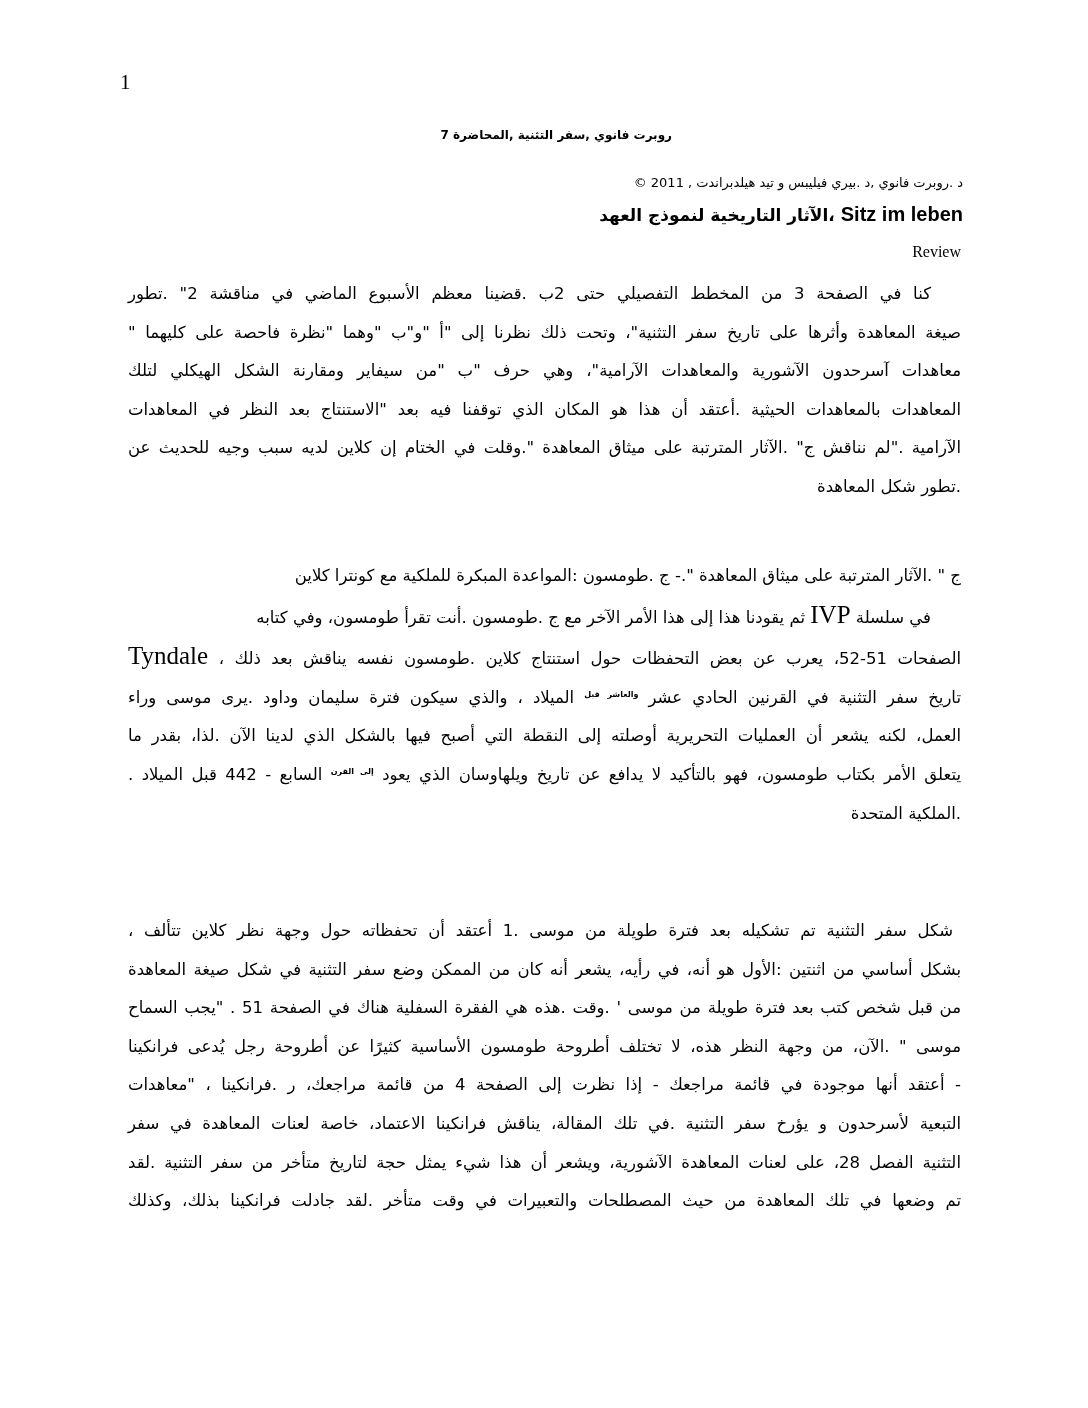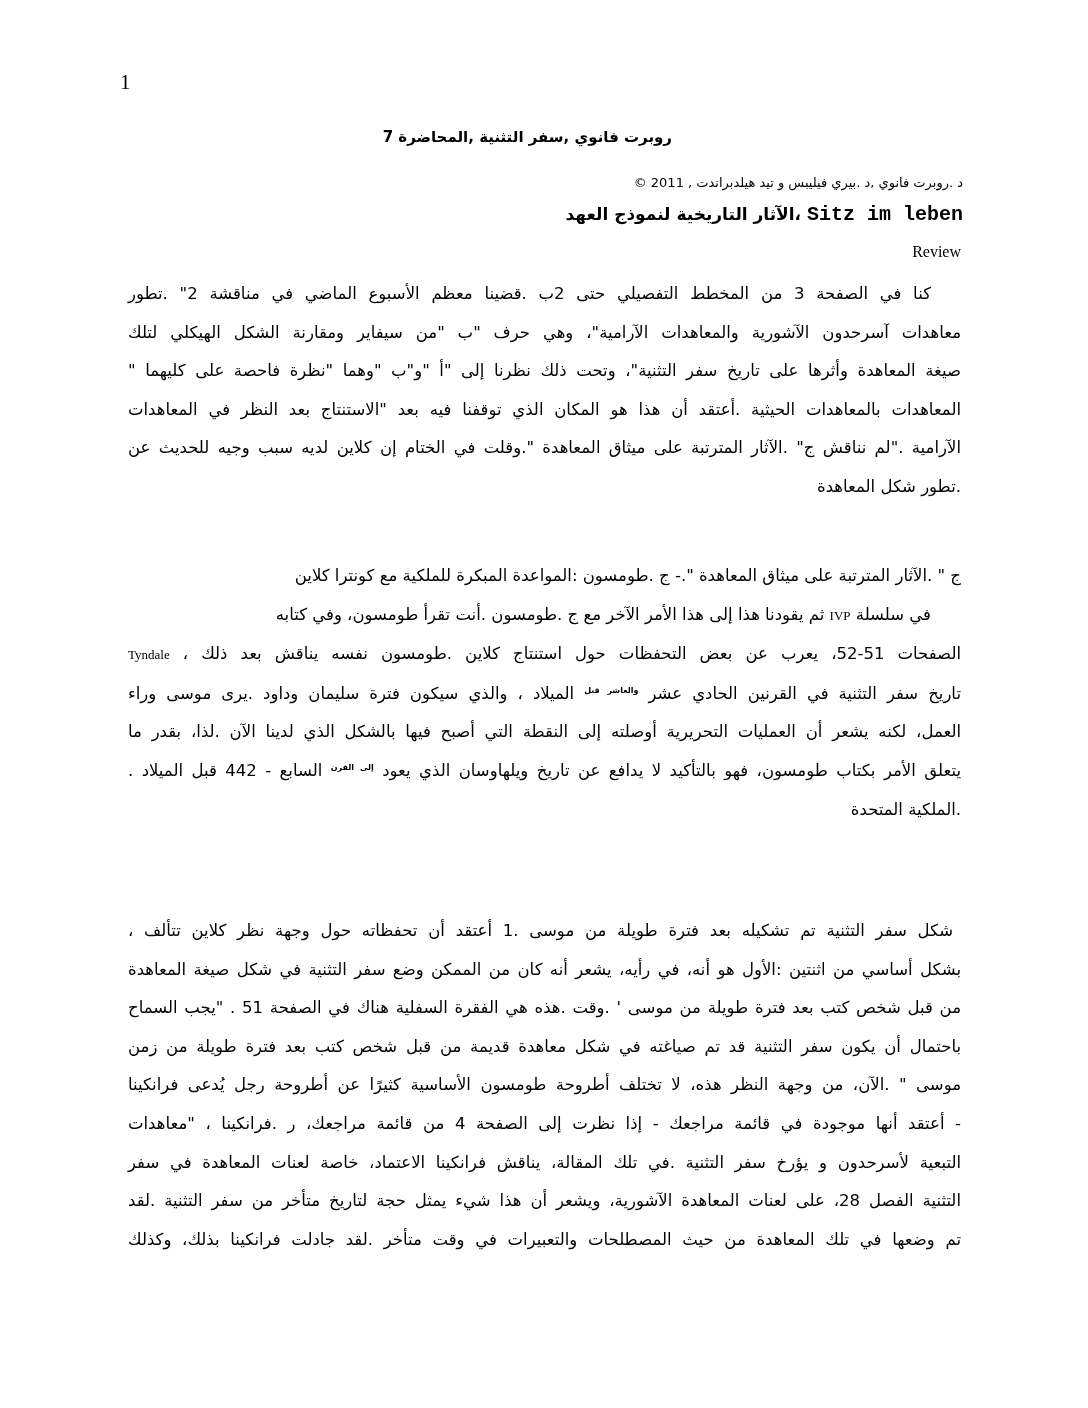--- a/index.html
+++ b/index.html
@@ -22,21 +22,21 @@
     font-family: "Liberation Serif", "DejaVu Serif", serif;
     font-size: 21px;
   }
   .title {
     position: absolute;
     right: 416px;
     top: 128px;
     direction: rtl;
     font-family: "DejaVu Sans", sans-serif;
     font-weight: bold;
-    font-size: 15px;
+    font-size: 12px;
     white-space: nowrap;
   }
   .copyright {
     position: absolute;
     right: 125px;
     top: 175px;
     direction: rtl;
     font-family: "DejaVu Sans", sans-serif;
     font-size: 13px;
     white-space: nowrap;
@@ -45,21 +45,21 @@
     position: absolute;
     right: 125px;
     top: 203px;
     direction: rtl;
     font-weight: bold;
     font-size: 17px;
     white-space: nowrap;
     font-family: "DejaVu Sans", sans-serif;
   }
   .subtitle .latin {
-    font-family: Liberation Mono, monospace;
+    font-family: Liberation Sans, sans-serif;
     font-size: 20px;
   }
   .review {
     position: absolute;
     right: 127px;
     top: 243px;
     font-family: "Liberation Serif", "DejaVu Serif", serif;
     font-size: 16px;
   }
   .para {
@@ -83,21 +83,21 @@
     text-align-last: right;
   }
   .line.indent {
     padding-right: 30px;
   }
   .line.indent-small {
     padding-right: 8px;
   }
   .latin-inline {
     font-family: "Liberation Serif", "DejaVu Serif", serif;
-    font-size: 13px;
+    font-size: 25px;
   }
   sup.tiny {
     font-size: 8px;
     vertical-align: super;
     line-height: 0;
     font-weight: bold;
   }
   #p1 { top: 275px; }
   #p2 { top: 557px; }
   #p3 { top: 912px; }
@@ -113,40 +113,39 @@
 
 <div class="subtitle">
   <span class="latin">Sitz im leben</span>
   <span>،الآثار التاريخية لنموذج العهد</span>
 </div>
 
 <div class="review">Review</div>
 
 <div class="para" id="p1">
   <span class="line indent">كنا في الصفحة 3 من المخطط التفصيلي حتى 2ب .قضينا معظم الأسبوع الماضي في مناقشة 2" .تطور</span>
+  <span class="line">صيغة المعاهدة وأثرها على تاريخ سفر التثنية"، وتحت ذلك نظرنا إلى "أ "و"ب "وهما "نظرة فاحصة على كليهما "</span>
   <span class="line">معاهدات آسرحدون الآشورية والمعاهدات الآرامية"، وهي حرف "ب "من سيفاير ومقارنة الشكل الهيكلي لتلك</span>
-  <span class="line">صيغة المعاهدة وأثرها على تاريخ سفر التثنية"، وتحت ذلك نظرنا إلى "أ "و"ب "وهما "نظرة فاحصة على كليهما "</span>
   <span class="line">المعاهدات بالمعاهدات الحيثية .أعتقد أن هذا هو المكان الذي توقفنا فيه بعد "الاستنتاج بعد النظر في المعاهدات</span>
   <span class="line">الآرامية ."لم نناقش ج" .الآثار المترتبة على ميثاق المعاهدة ".وقلت في الختام إن كلاين لديه سبب وجيه للحديث عن</span>
   <span class="line last">.تطور شكل المعاهدة</span>
 </div>
 
 <div class="para" id="p2">
   <span class="line last">ج " .الآثار المترتبة على ميثاق المعاهدة ".- ج .طومسون :المواعدة المبكرة للملكية مع كونترا كلاين</span>
   <span class="line last indent"><span>في سلسلة </span><span class="latin-inline">IVP</span><span> ثم يقودنا هذا إلى هذا الأمر الآخر مع ج .طومسون .أنت تقرأ طومسون، وفي كتابه</span></span>
   <span class="line"><span>الصفحات 51-52، يعرب عن بعض التحفظات حول استنتاج كلاين .طومسون نفسه يناقش بعد ذلك ،</span> <span class="latin-inline">Tyndale</span></span>
   <span class="line"><span>تاريخ سفر التثنية في القرنين الحادي عشر </span><sup class="tiny">والعاشر قبل</sup><span> الميلاد ، والذي سيكون فترة سليمان وداود .يرى موسى وراء</span></span>
   <span class="line">العمل، لكنه يشعر أن العمليات التحريرية أوصلته إلى النقطة التي أصبح فيها بالشكل الذي لدينا الآن .لذا، بقدر ما</span>
   <span class="line"><span>يتعلق الأمر بكتاب طومسون، فهو بالتأكيد لا يدافع عن تاريخ ويلهاوسان الذي يعود </span><sup class="tiny">إلى القرن</sup><span> السابع - 442 قبل الميلاد .</span></span>
   <span class="line last">.الملكية المتحدة</span>
 </div>
 
 <div class="para" id="p3">
   <span class="line indent-small">شكل سفر التثنية تم تشكيله بعد فترة طويلة من موسى .1        أعتقد أن تحفظاته حول وجهة نظر كلاين تتألف ،</span>
   <span class="line">بشكل أساسي من اثنتين :الأول هو أنه، في رأيه، يشعر أنه كان من الممكن وضع سفر التثنية في شكل صيغة المعاهدة</span>
   <span class="line">من قبل شخص كتب بعد فترة طويلة من موسى ' .وقت .هذه هي الفقرة السفلية هناك في الصفحة 51 . "يجب السماح</span>
-  <span class="line">باحتمال أن يكون سفر التثنية قد تم صياغته في شكل معاهدة قديمة من قبل شخص كتب بعد فترة طويلة من زمن</span>
   <span class="line">موسى " .الآن، من وجهة النظر هذه، لا تختلف أطروحة طومسون الأساسية كثيرًا عن أطروحة رجل يُدعى فرانكينا</span>
   <span class="line">- أعتقد أنها موجودة في قائمة مراجعك - إذا نظرت إلى الصفحة 4 من قائمة مراجعك، ر .فرانكينا ، "معاهدات</span>
   <span class="line">التبعية لأسرحدون و يؤرخ سفر التثنية .في تلك المقالة، يناقش فرانكينا الاعتماد، خاصة لعنات المعاهدة في سفر</span>
   <span class="line">التثنية الفصل 28، على لعنات المعاهدة الآشورية، ويشعر أن هذا شيء يمثل حجة لتاريخ متأخر من سفر التثنية .لقد</span>
   <span class="line">تم وضعها في تلك المعاهدة من حيث المصطلحات والتعبيرات في وقت متأخر .لقد جادلت فرانكينا بذلك، وكذلك</span>
 </div>
 
 </body></html>

